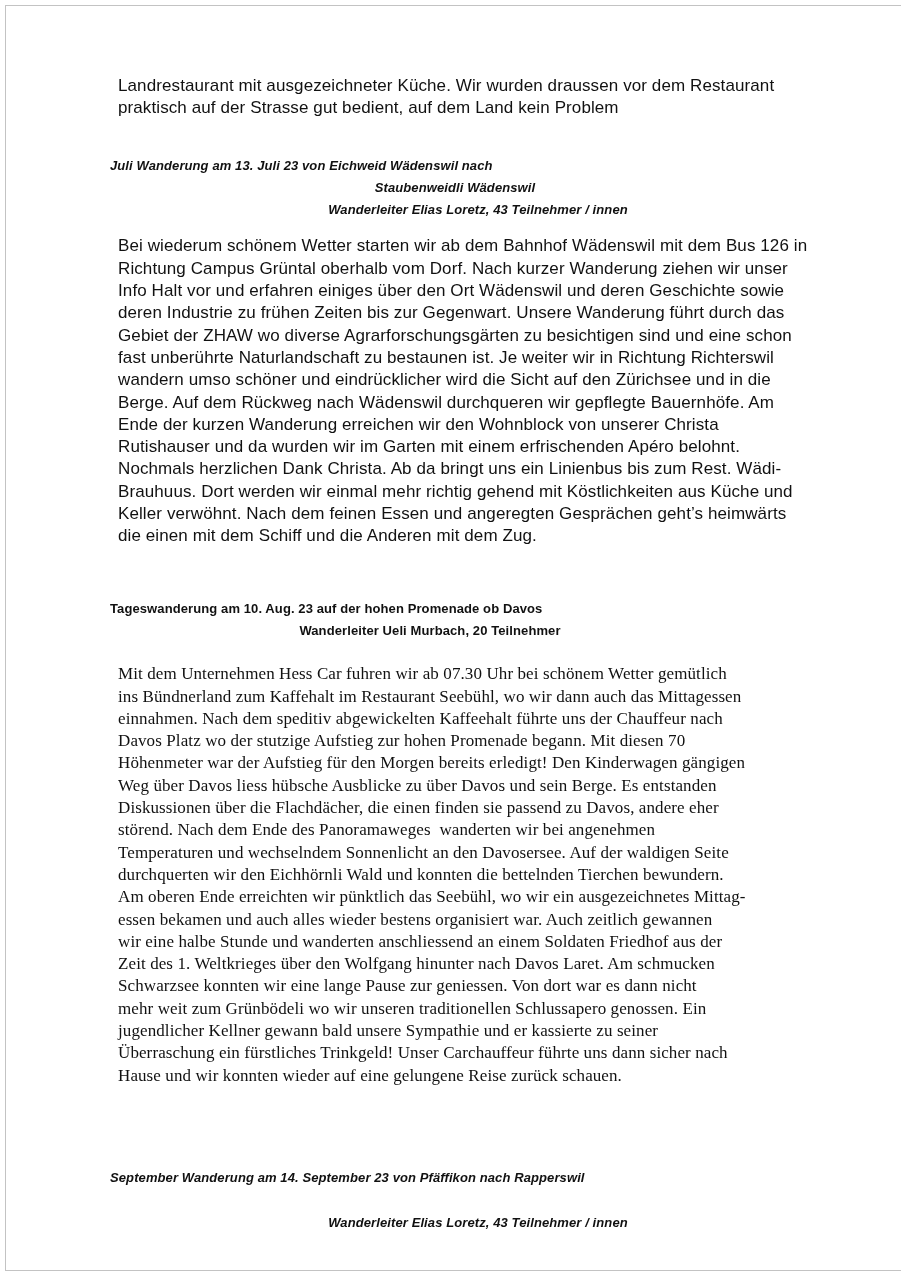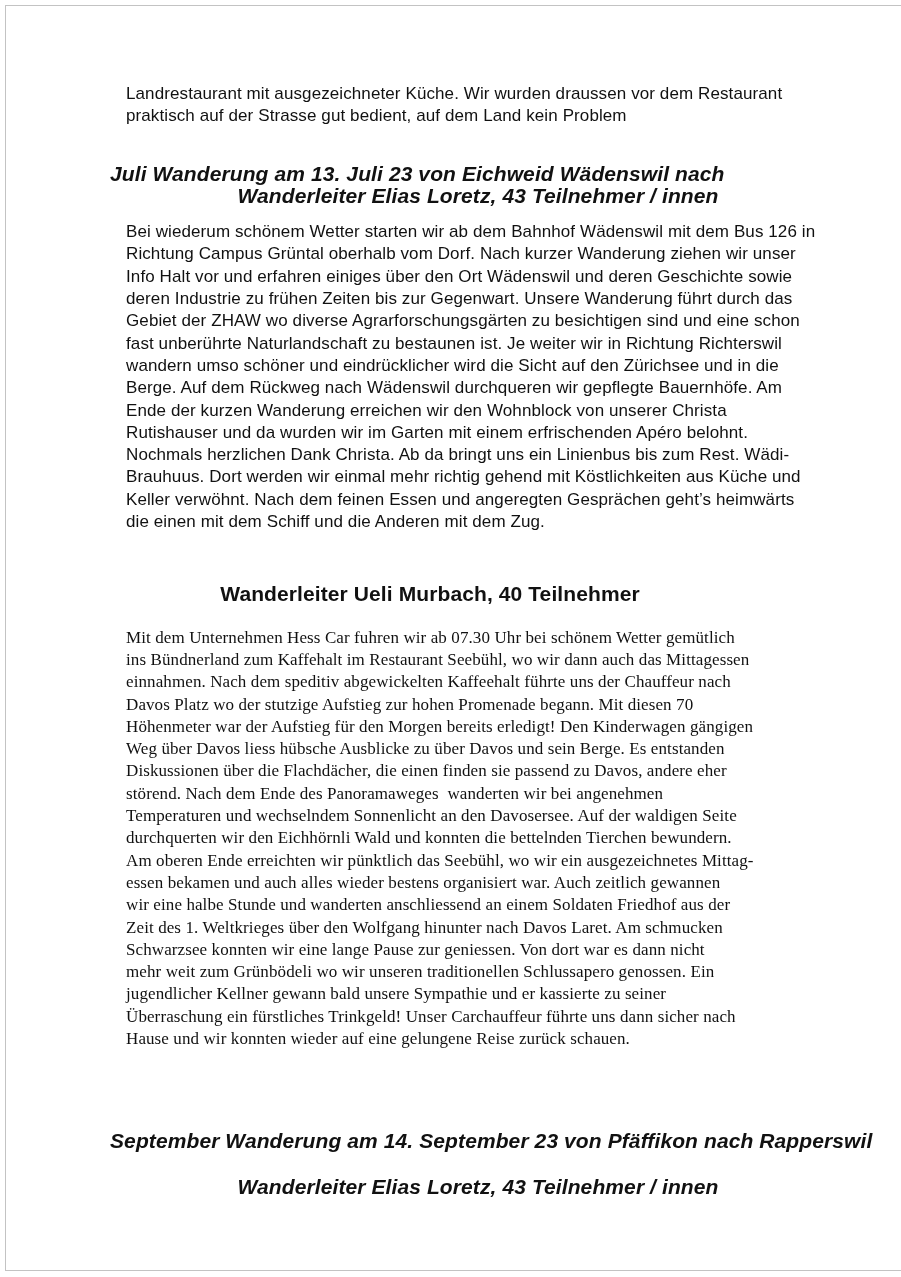--- a/index.html
+++ b/index.html
@@ -20,28 +20,28 @@
     border: 1px solid #c3c3c3;
     box-sizing: content-box;
     font-family: "Liberation Sans", "DejaVu Sans", sans-serif;
     color: #111111;
   }
   .content {
     padding: 61px 0 0 104px;
     width: 736px;
   }
   .body-text {
-    margin: 16px;
+    margin: 8px;
     font-size: 17px;
     line-height: 22.3px;
     white-space: pre-wrap;
     letter-spacing: 0.1px;
   }
   .heading {
-    font-size: 21px;
+    font-size: 13px;
     line-height: 22.3px;
     font-weight: bold;
     letter-spacing: 0.1px;
   }
   .heading.italic { font-style: italic; }
   .h-line { white-space: pre; }
   .h-line.left   { text-align: left; }
   .h-line.center { text-align: center; }
   .w690 { width: 690px; }
   .w640 { width: 640px; }
@@ -56,40 +56,42 @@
 <body>
 
 <div class="page">
   <div class="content">
 
     <p class="body-text">Landrestaurant mit ausgezeichneter Küche. Wir wurden draussen vor dem Restaurant
 praktisch auf der Strasse gut bedient, auf dem Land kein Problem</p>
 
     <div class="heading italic mt-heading-juli">
       <div class="h-line left">Juli Wanderung am 13. Juli 23 von Eichweid Wädenswil nach</div>
+      <div class="h-line center w690">Staubenweidli Wädenswil</div>
       <div class="h-line center">Wanderleiter Elias Loretz, 43 Teilnehmer / innen</div>
     </div>
 
     <p class="body-text mt-para-juli">Bei wiederum schönem Wetter starten wir ab dem Bahnhof Wädenswil mit dem Bus 126 in
 Richtung Campus Grüntal oberhalb vom Dorf. Nach kurzer Wanderung ziehen wir unser
 Info Halt vor und erfahren einiges über den Ort Wädenswil und deren Geschichte sowie
 deren Industrie zu frühen Zeiten bis zur Gegenwart. Unsere Wanderung führt durch das
 Gebiet der ZHAW wo diverse Agrarforschungsgärten zu besichtigen sind und eine schon
 fast unberührte Naturlandschaft zu bestaunen ist. Je weiter wir in Richtung Richterswil
 wandern umso schöner und eindrücklicher wird die Sicht auf den Zürichsee und in die
 Berge. Auf dem Rückweg nach Wädenswil durchqueren wir gepflegte Bauernhöfe. Am
 Ende der kurzen Wanderung erreichen wir den Wohnblock von unserer Christa
 Rutishauser und da wurden wir im Garten mit einem erfrischenden Apéro belohnt.
 Nochmals herzlichen Dank Christa. Ab da bringt uns ein Linienbus bis zum Rest. Wädi-
 Brauhuus. Dort werden wir einmal mehr richtig gehend mit Köstlichkeiten aus Küche und
 Keller verwöhnt. Nach dem feinen Essen und angeregten Gesprächen geht’s heimwärts
 die einen mit dem Schiff und die Anderen mit dem Zug.</p>
 
     <div class="heading mt-heading-aug">
-      <div class="h-line center w640">Wanderleiter Ueli Murbach, 40 Teilnehmer</div>
+      <div class="h-line left">Tageswanderung am 10. Aug. 23 auf der hohen Promenade ob Davos</div>
+      <div class="h-line center w640">Wanderleiter Ueli Murbach, 20 Teilnehmer</div>
     </div>
 
     <p class="body-text mt-para-aug">Mit dem Unternehmen Hess Car fuhren wir ab 07.30 Uhr bei schönem Wetter gemütlich
 ins Bündnerland zum Kaffehalt im Restaurant Seebühl, wo wir dann auch das Mittagessen
 einnahmen. Nach dem speditiv abgewickelten Kaffeehalt führte uns der Chauffeur nach
 Davos Platz wo der stutzige Aufstieg zur hohen Promenade begann. Mit diesen 70
 Höhenmeter war der Aufstieg für den Morgen bereits erledigt! Den Kinderwagen gängigen
 Weg über Davos liess hübsche Ausblicke zu über Davos und sein Berge. Es entstanden
 Diskussionen über die Flachdächer, die einen finden sie passend zu Davos, andere eher
 störend. Nach dem Ende des Panoramaweges  wanderten wir bei angenehmen

